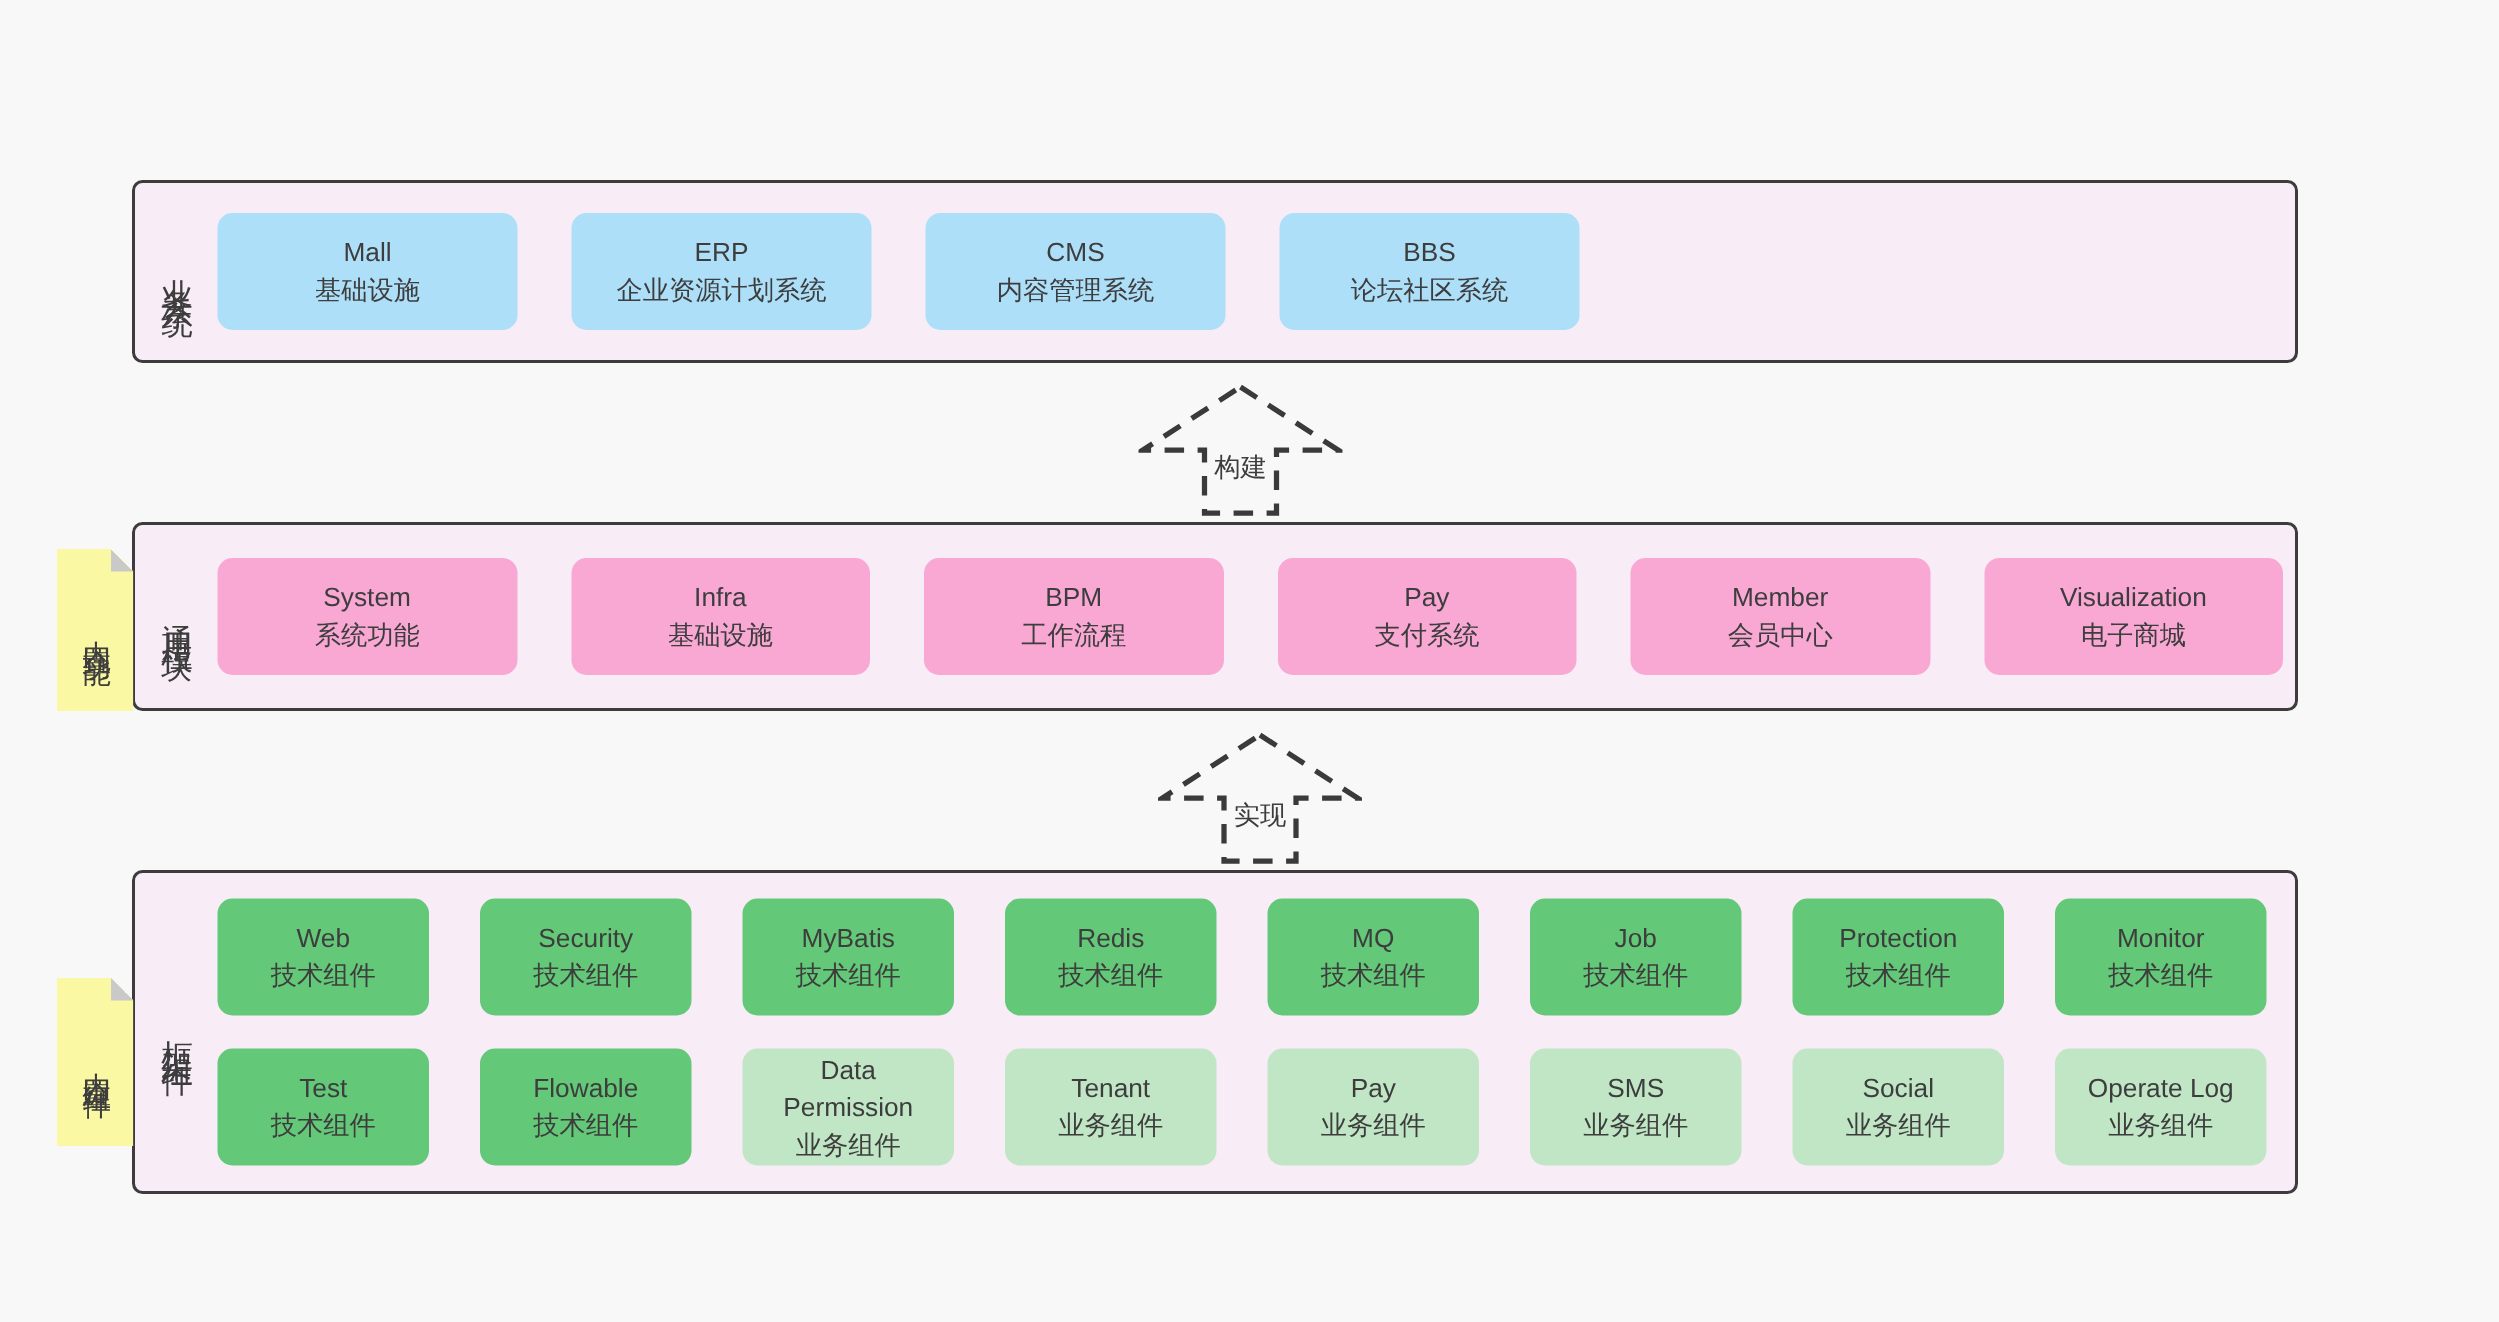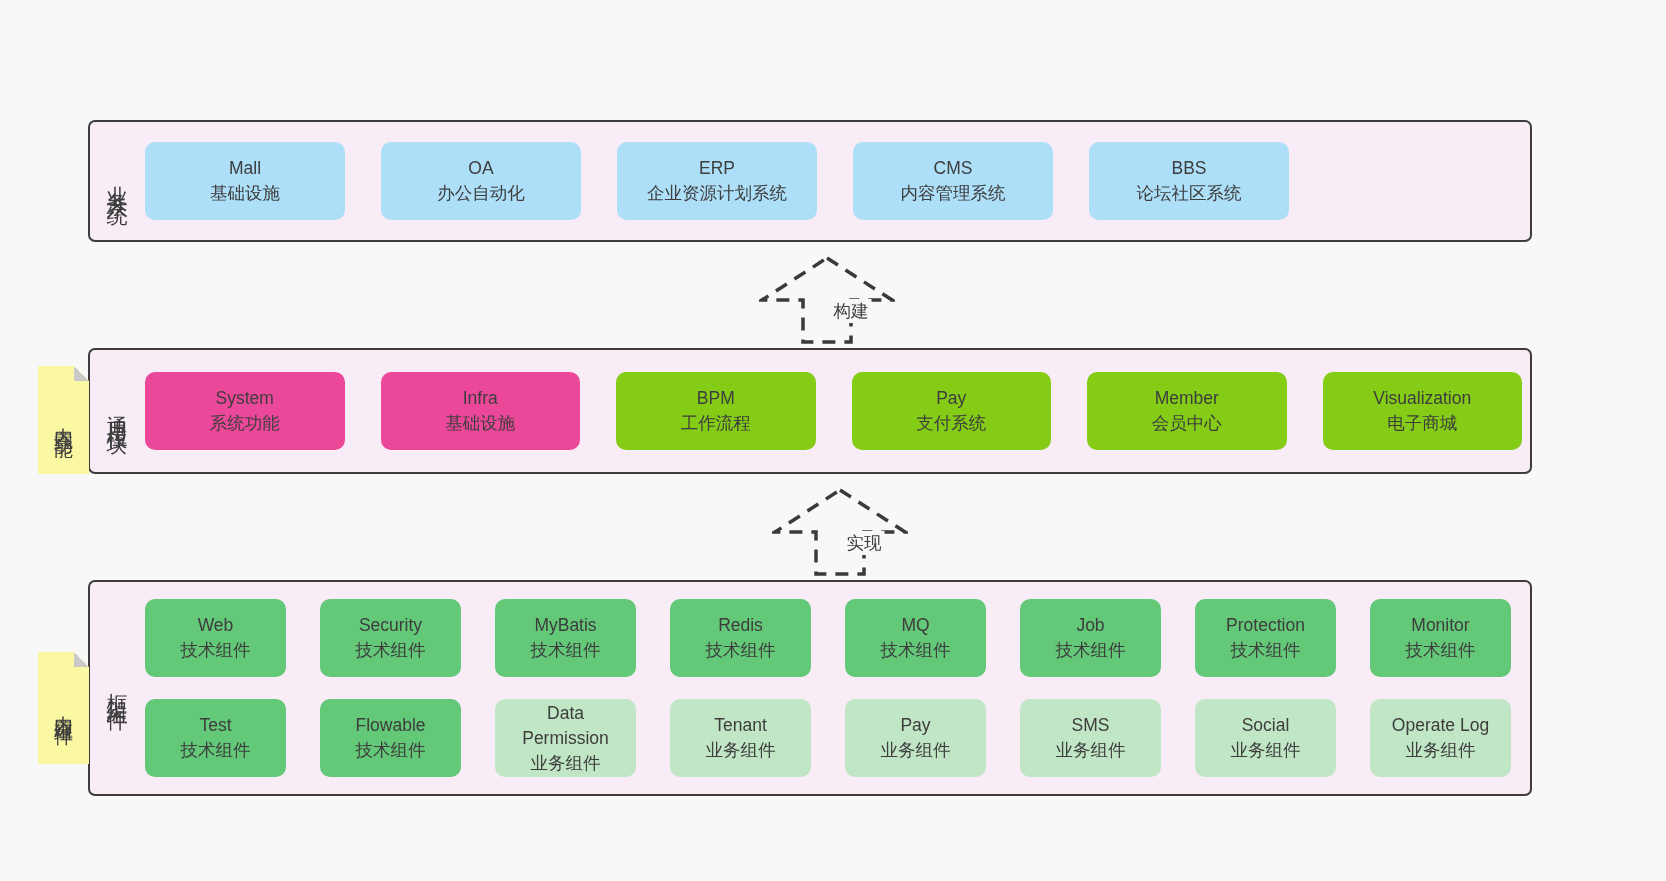--- a/index.html
+++ b/index.html
@@ -30,22 +30,22 @@
   .layer-2 .row{gap:34px;}
 
   .box{
     height:78px;border-radius:10px;box-sizing:border-box;padding:0 8px;
     display:flex;flex-direction:column;justify-content:center;align-items:center;
     text-align:center;font-size:17.5px;line-height:25px;color:#3d3d3d;
   }
   .box.wide{width:200px;}
   .box.narrow{width:141px;}
   .c-blue{background:#aedff8;}
-  .c-red{background:#ec4899;}
-  .c-pink{background:#84cc16;}
+  .c-red{background:#f9a8d4;}
+  .c-pink{background:#f9a8d4;}
   .c-green_dark{background:#63c878;}
   .c-green_light{background:#c0e6c5;}
 
   .sticky{
     position:absolute;left:-52px;width:51px;background:#faf8a2;
     clip-path:polygon(0 0, calc(100% - 15px) 0, 100% 15px, 100% 100%, 0 100%);
     display:flex;align-items:center;justify-content:center;
   }
   .layer-1 .sticky{top:16px;height:108px;}
   .layer-2 .sticky{top:70px;height:112px;}
@@ -57,39 +57,35 @@
     writing-mode:vertical-rl;text-orientation:upright;
     font-size:19px;letter-spacing:4px;color:#3d3d3d;white-space:nowrap;
   }
 
   .block-arrow{position:absolute;width:136px;height:90px;}
   .arrow-0{left:759px;top:255px;}
   .arrow-1{left:772px;top:487px;}
   .block-arrow svg{display:block;}
   .arrow-label{
     position:absolute;left:50%;top:44px;transform:translateX(-50%);
-    background:#f8f8f8;padding:0 3px;font-size:17.5px;color:#3d3d3d;white-space:nowrap;margin-left:24px;
+    background:#f8f8f8;padding:0 3px;font-size:17.5px;color:#3d3d3d;white-space:nowrap;
   }
 </style>
 </head>
 <body>
 
 <div class="diagram">
 
   <section class="layer layer-0">
       <div class="layer-label">业务系统</div>
       <div class="rows">
         <div class="row">
           <div class="box c-blue wide">
             <div class="box-title">Mall</div>
             <div class="box-subtitle">基础设施</div>
-          </div>
-          <div class="box c-blue wide">
-            <div class="box-title">OA</div>
-            <div class="box-subtitle">办公自动化</div>
           </div>
           <div class="box c-blue wide">
             <div class="box-title">ERP</div>
             <div class="box-subtitle">企业资源计划系统</div>
           </div>
           <div class="box c-blue wide">
             <div class="box-title">CMS</div>
             <div class="box-subtitle">内容管理系统</div>
           </div>
           <div class="box c-blue wide">

